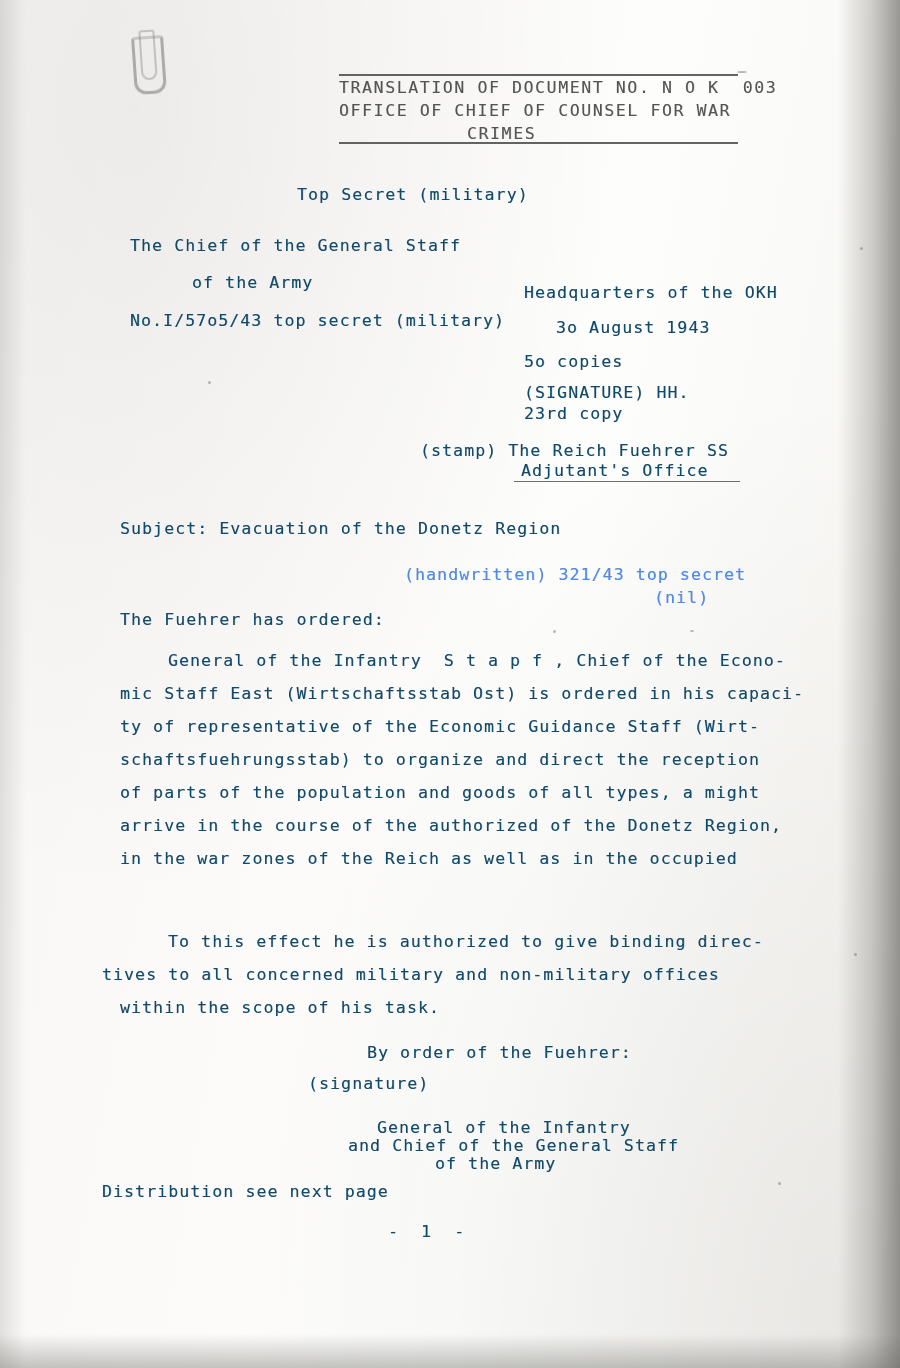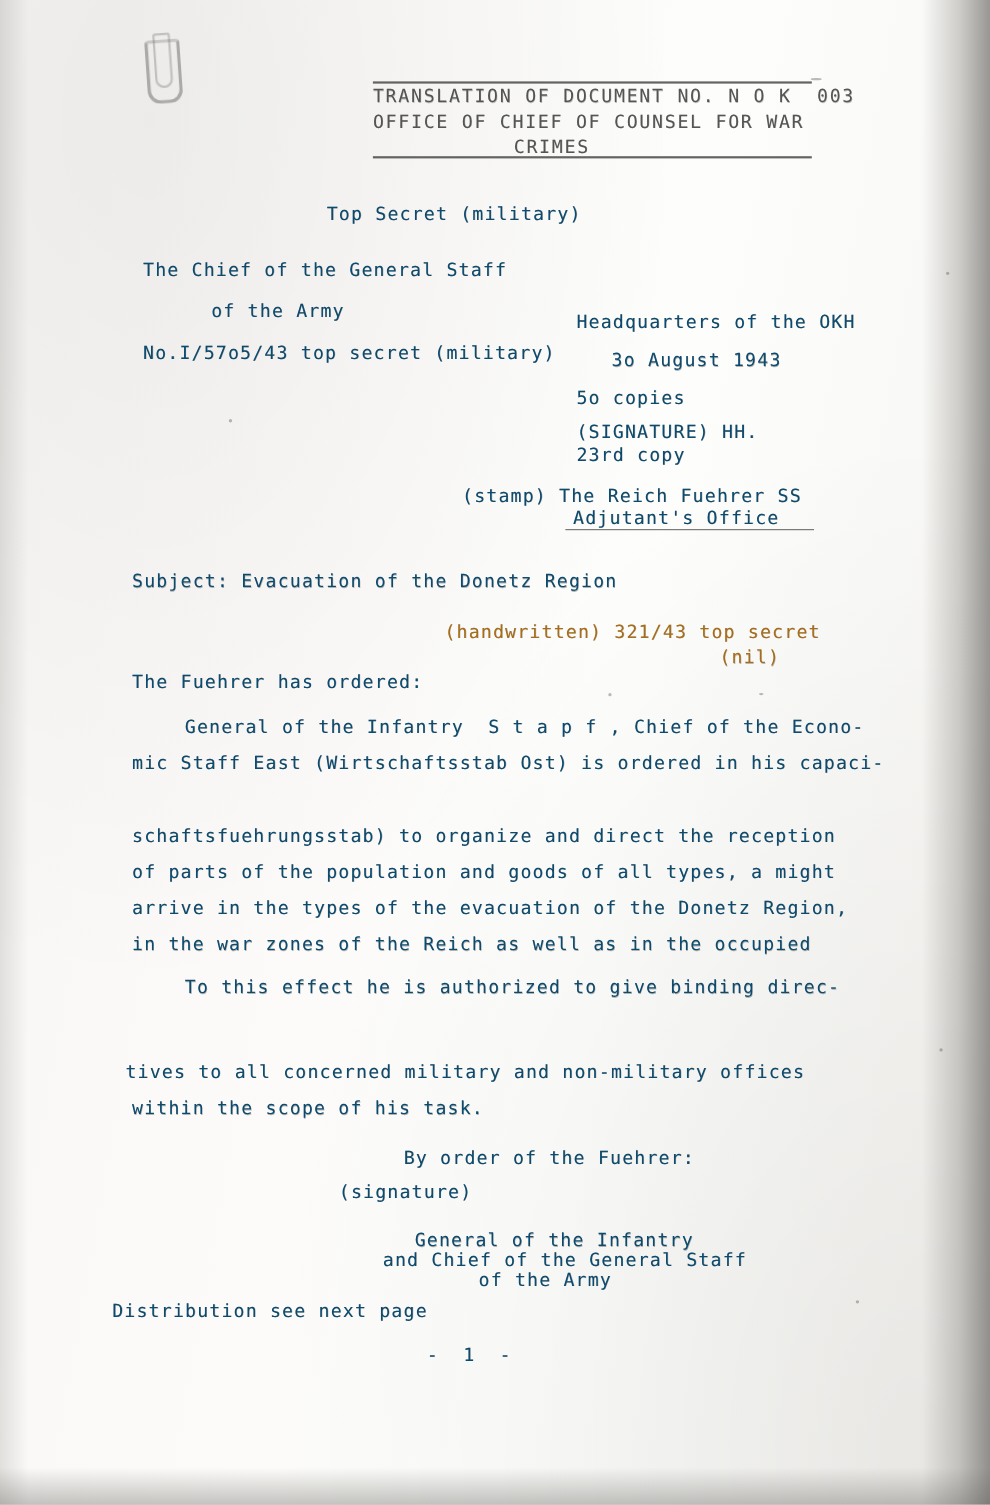--- a/index.html
+++ b/index.html
@@ -85,21 +85,21 @@
   }
   .ln {
     position: absolute;
     white-space: pre;
     letter-spacing: 1.1px;
     font-size: 16.5px;
     line-height: 19px;
     color: #0c4a6e;
     text-shadow: 0.4px 0.3px 0.6px rgba(90,90,90,0.45);
   }
-  .faded { color: #a16207; opacity: 0.92; text-align: center; }
+  .faded { color: #3b82f6; opacity: 0.92; text-align: center; }
   .hdr {
     letter-spacing: 1.6px;
     font-size: 16.5px;
     color: #3a3a3a;
     opacity: 0.86;
   }
   .rule {
     position: absolute;
     height: 1.5px;
     background: #3d3d3d;
@@ -153,27 +153,28 @@
 
     <div class="ln" style="left:120px; top:519px;">Subject: Evacuation of the Donetz Region</div>
 
     <div class="ln faded" style="left:404px; top:565px;">(handwritten) 321/43 top secret</div>
     <div class="ln faded" style="left:654px; top:588px;">(nil)</div>
 
     <div class="ln" style="left:120px; top:610px;">The Fuehrer has ordered:</div>
 
     <div class="ln" style="left:168px; top:651px;">General of the Infantry  S t a p f , Chief of the Econo-</div>
     <div class="ln" style="left:120px; top:684px;">mic Staff East (Wirtschaftsstab Ost) is ordered in his capaci-</div>
+    <div class="ln" style="left:120px; top:717px;">ty of representative of the Economic Guidance Staff (Wirt-</div>
     <div class="ln" style="left:120px; top:750px;">schaftsfuehrungsstab) to organize and direct the reception</div>
     <div class="ln" style="left:120px; top:783px;">of parts of the population and goods of all types, a might</div>
-    <div class="ln" style="left:120px; top:816px;">arrive in the types of the evacuation of the Donetz Region,</div>
+    <div class="ln" style="left:120px; top:816px;">arrive in the course of the authorized of the Donetz Region,</div>
     <div class="ln" style="left:120px; top:849px;">in the war zones of the Reich as well as in the occupied</div>
 
-    <div class="ln" style="left:168px; top:888px;text-align:center;">To this effect he is authorized to give binding direc-</div>
-    <div class="ln" style="left:114px; top:965px;">tives to all concerned military and non-military offices</div>
+    <div class="ln" style="left:168px; top:932px;text-align:center;">To this effect he is authorized to give binding direc-</div>
+    <div class="ln" style="left:102px; top:965px;">tives to all concerned military and non-military offices</div>
     <div class="ln" style="left:367px; top:1043px;">By order of the Fuehrer:</div>
 
     <div class="ln" style="left:120px; top:998px;">within the scope of his task.</div>
     <div class="ln" style="left:308px; top:1074px;">(signature)</div>
     <div class="ln" style="left:377px; top:1118px;">General of the Infantry</div>
     <div class="ln" style="left:348px; top:1136px;">and Chief of the General Staff</div>
     <div class="ln" style="left:435px; top:1154px;">of the Army</div>
 
     <div class="ln" style="left:102px; top:1182px;">Distribution see next page</div>
 

